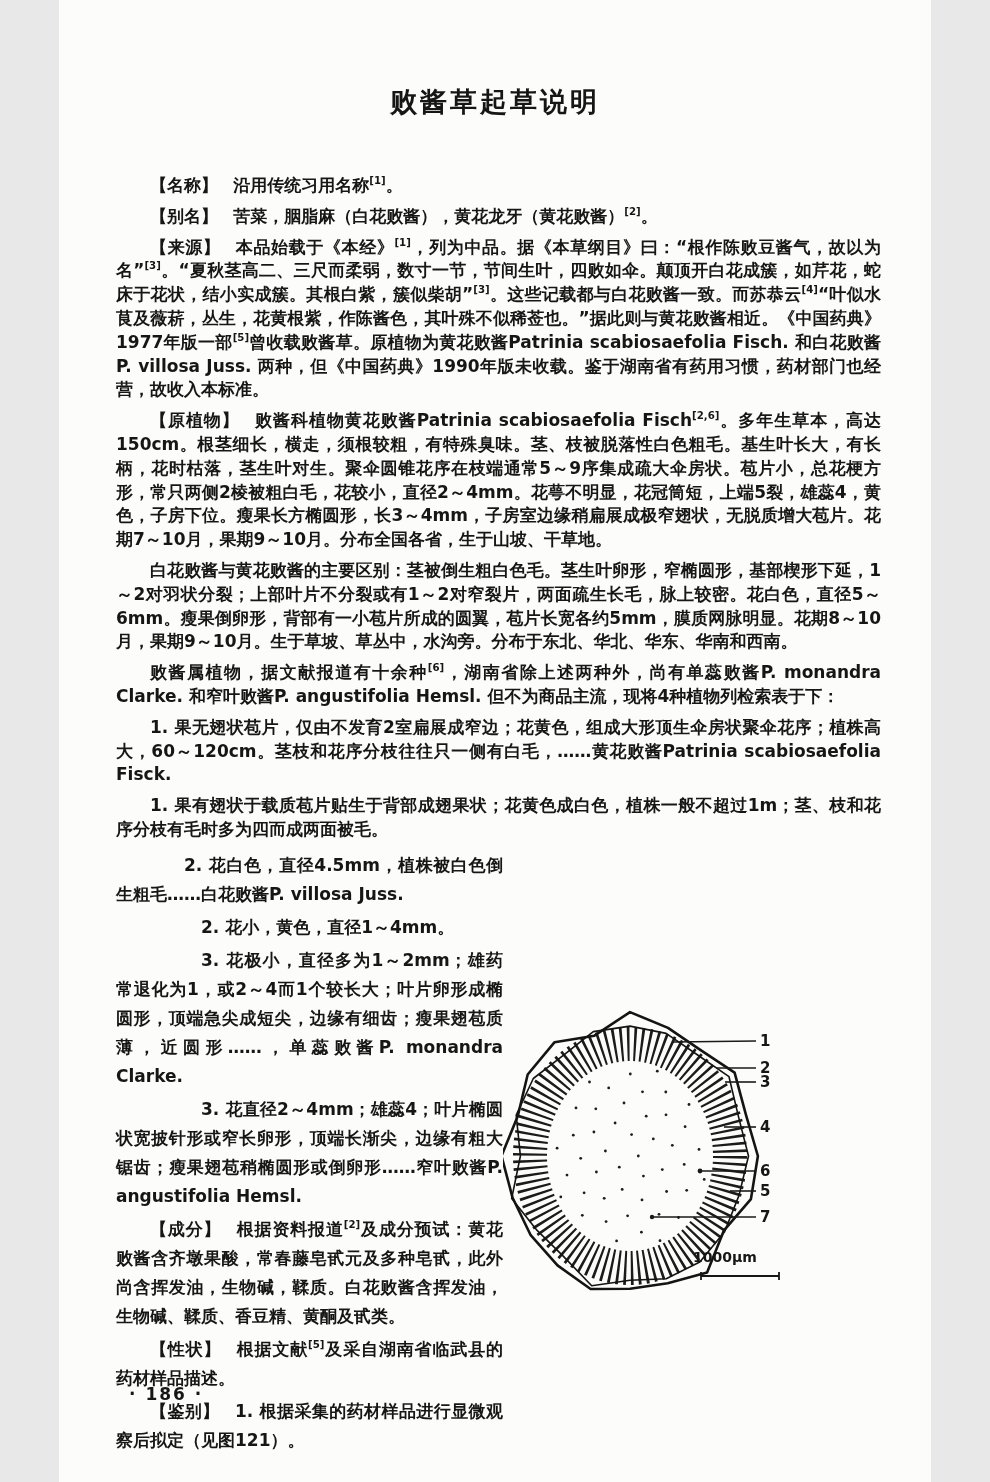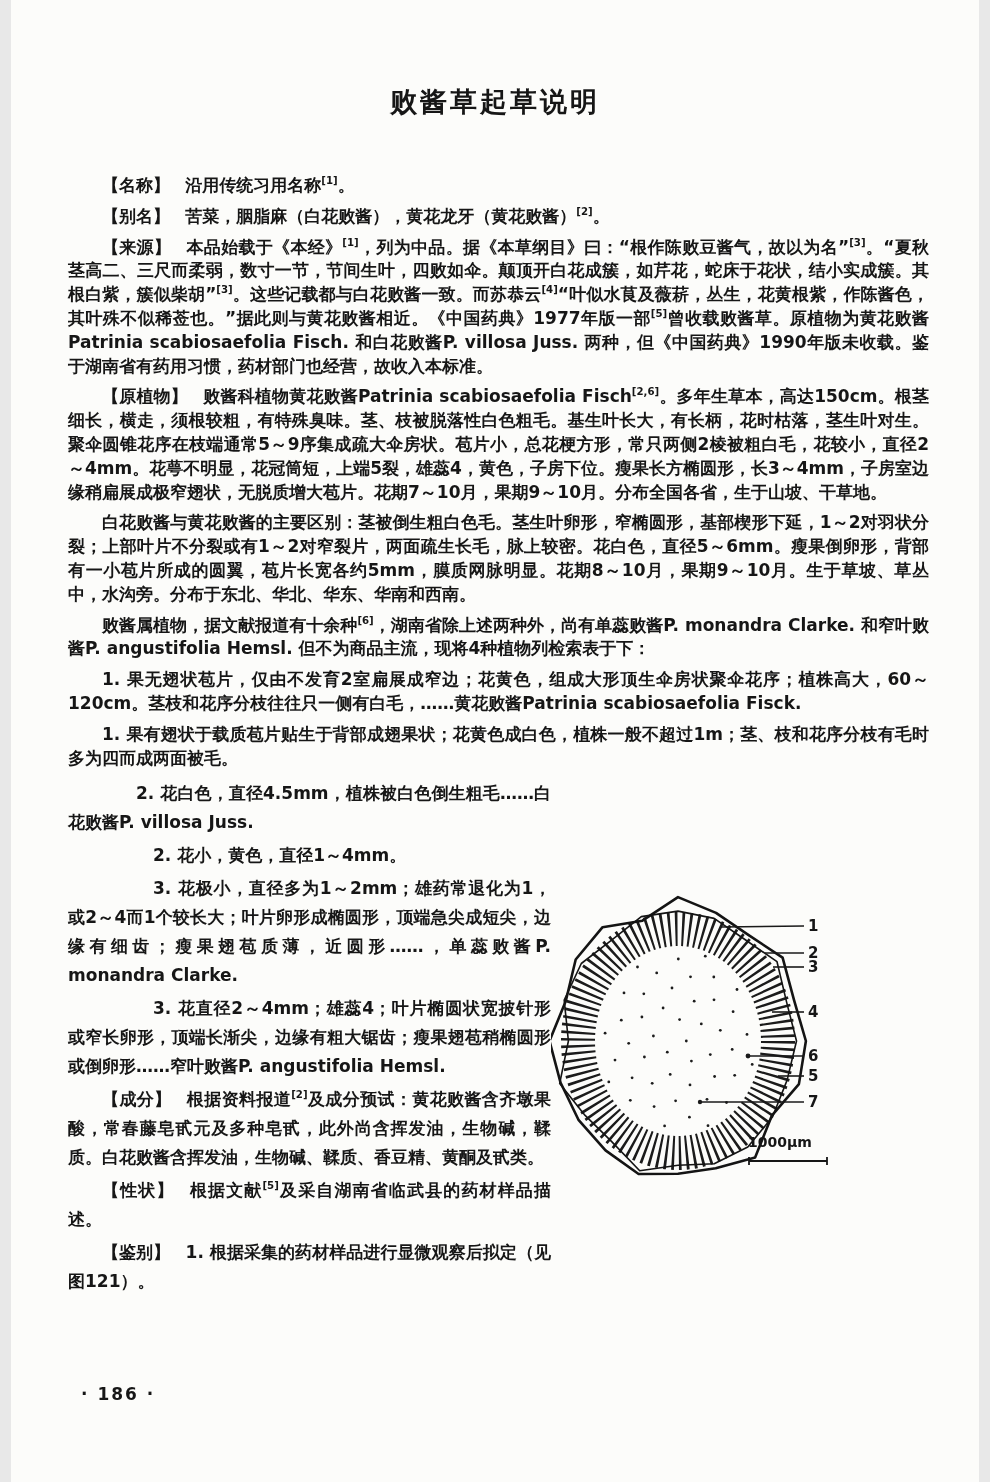--- a/index.html
+++ b/index.html
@@ -1,16 +1,16 @@
 <!DOCTYPE html>
 <html lang="zh"><head>
 <meta charset="utf-8">
 <style>
   html,body{margin:0;padding:0;background:#e8e8e8;}
-  .page{position:relative;width:968px;height:1482px;margin:0 auto;background:#fcfcfa;
+  .page{position:relative;width:872px;height:1482px;margin:0 auto;background:#fcfcfa;
         font-family:"DejaVu Sans","Liberation Sans",sans-serif;color:#161616;overflow:hidden;}
   .title{padding-top:84px;text-align:center;font-size:27px;font-weight:800;letter-spacing:3px;}
   .content{padding:54px 50px 0 57px;}
   .para{margin:0;font-size:17px;line-height:23.8px;text-align:justify;font-weight:600;
         text-indent:2em;}
   .para + .para{margin-top:7px;}
   .label{font-weight:800;margin-right:0.9em;}
   sup{font-size:0.6em;line-height:0;}
   .columns{display:flex;margin-top:9px;align-items:center;}
   .col-left{width:552px;}
@@ -18,21 +18,21 @@
   .para-l{margin:0;font-size:17px;line-height:29px;text-align:justify;font-weight:600;}
   .para-l + .para-l{margin-top:4px;}
   .ind4{text-indent:4em;}
   .ind5{text-indent:5em;}
   .ind2{text-indent:2em;}
   .fig-canvas{position:relative;width:378px;height:302px;margin-top:8px;}
   .fig-canvas svg{position:absolute;left:0;top:0;}
   .callout{position:absolute;left:257px;font-size:15px;font-weight:700;line-height:18px;}
   .pos1{top:26px}.pos2{top:53px}.pos3{top:67px}.pos4{top:112px}
   .pos5{top:156px}.pos6{top:176px}.pos7{top:202px}
-  .scale-label{position:absolute;left:187px;top:243px;width:84px;text-align:center;
+  .scale-label{position:absolute;left:180px;top:243px;width:84px;text-align:center;
                font-size:14px;font-weight:700;}
   .fig-caption{margin-top:4px;font-size:17px;font-weight:800;letter-spacing:1px;}
   .fig-legend{margin-top:7px;width:312px;font-size:15px;line-height:27px;font-weight:600;}
   .page-num{position:absolute;left:70px;top:1384px;font-size:17px;font-weight:600;letter-spacing:2px;}
 </style>
 </head>
 <body>
 
 <div class="page">
   <div class="title">败酱草起草说明</div>

